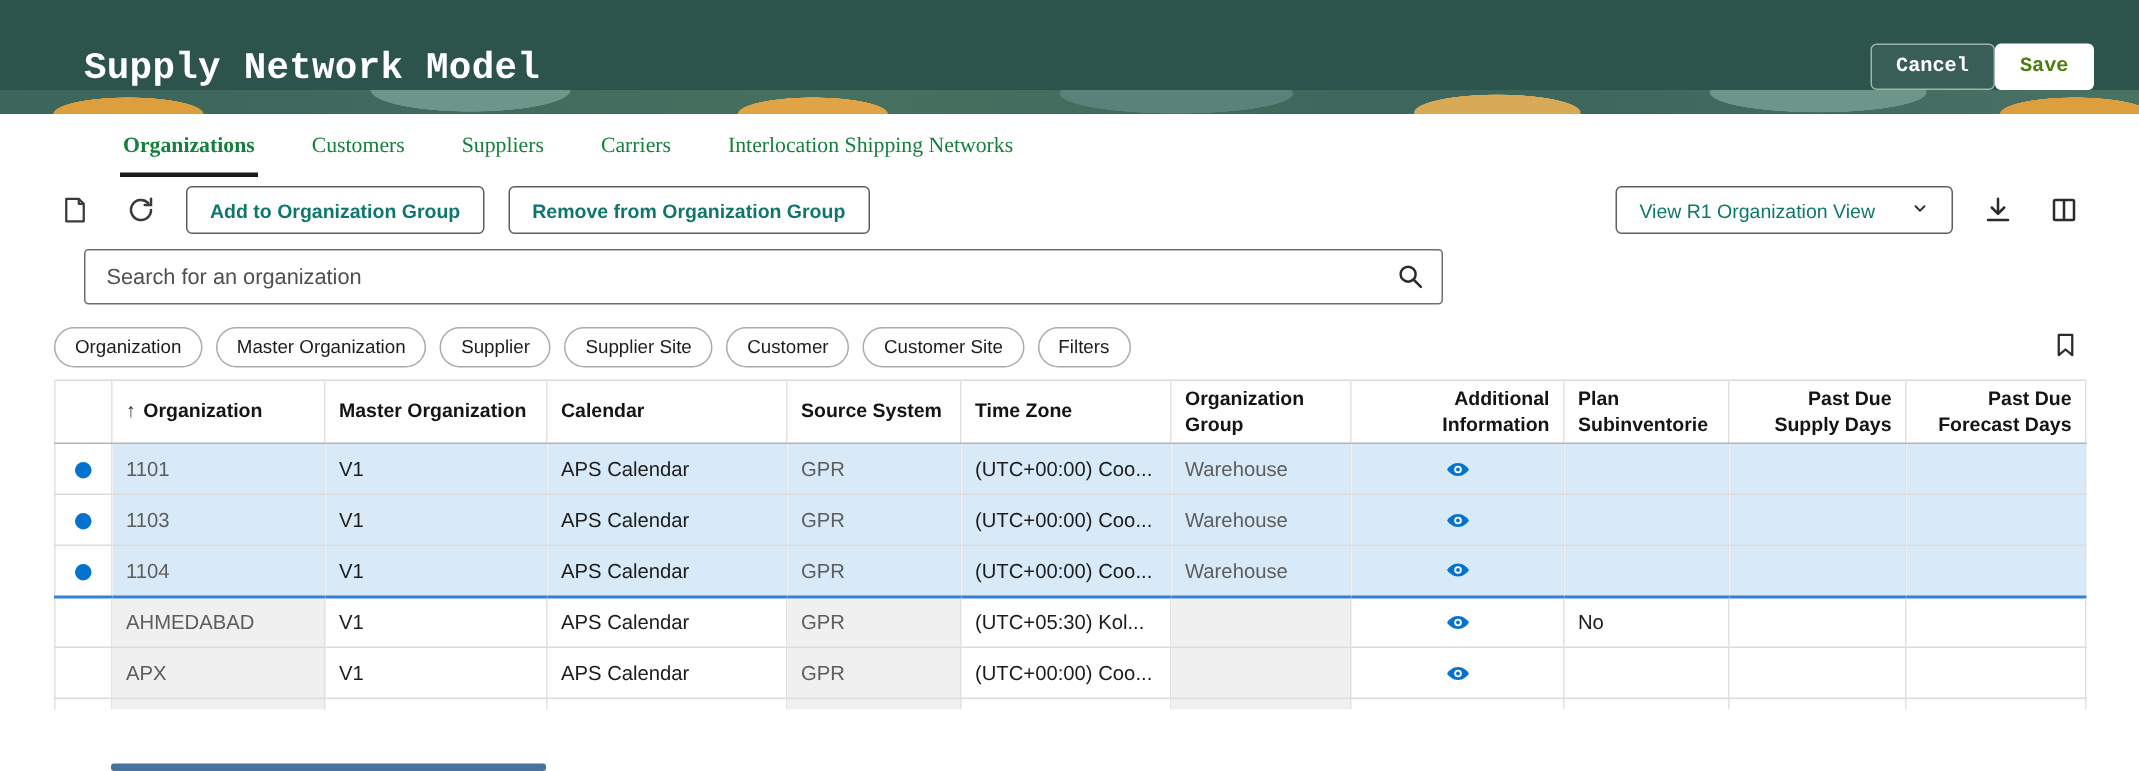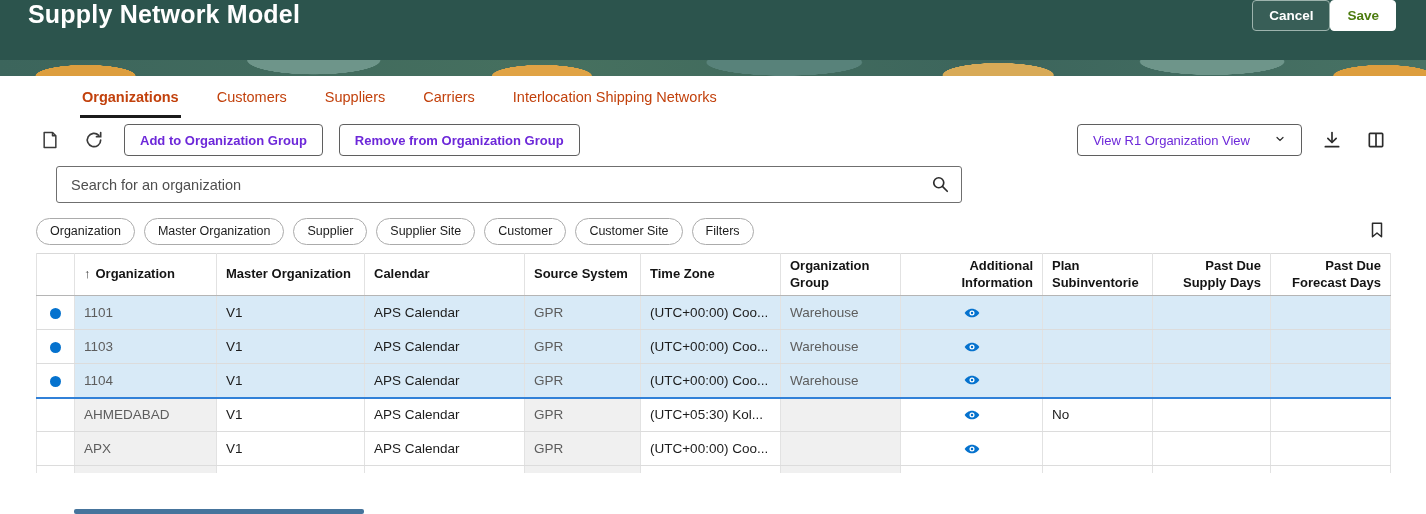--- a/index.html
+++ b/index.html
@@ -4,22 +4,23 @@
 <style>
   * { box-sizing: border-box; margin: 0; padding: 0; }
   html,body { width:1426px; height:514px; overflow:hidden; }
   body {
     font-family: "Liberation Sans", sans-serif;
     background:#fff; color:#1c1c1c; position:relative;
   }
   
   .app-header{
     height:60px; background:#2c544d;
-    display:flex; align-items:flex-start; justify-content:space-between;
-    padding:0 30px 0 28px;
+    display:flex; align-items:flex-end; justify-content:space-between;
+    padding:0 30px 0 56px;
+    font-family:Liberation Mono, monospace;
   }
   .app-header h1{ color:#fff; font-size:25px; font-weight:bold; letter-spacing:.2px;}
   .header-actions{ display:flex; }
   .hbtn{
     height:31px; padding:0 16px; border-radius:4px; font-size:13.5px; font-weight:bold;
     font-family:inherit; cursor:pointer;
   }
   .hbtn.cancel{ background:rgba(255,255,255,.06); border:1px solid #9db3ad; color:#fff;}
   .hbtn.save{ background:#fff; border:1px solid #fff; color:#4d7c0f;}
   .header-pattern{
@@ -30,31 +31,31 @@
       radial-gradient(90px 20px at 38% 100%, #e0a345 0 55%, transparent 56%),
       radial-gradient(140px 24px at 55% 15%, #58827a 0 55%, transparent 56%),
       radial-gradient(100px 22px at 70% 95%, #d8aa57 0 55%, transparent 56%),
       radial-gradient(130px 24px at 85% 10%, #6e958a 0 55%, transparent 56%),
       radial-gradient(90px 20px at 97% 100%, #dd9e3e 0 55%, transparent 56%),
       linear-gradient(90deg,#3c655c,#46705f 40%,#3c655c 70%,#487264);
   }
   
   .tabs{ display:flex; gap:34px; height:42px; padding-left:80px; align-items:stretch; background:#fff;}
   .tab{
-    background:none; border:none; font-family:Liberation Sans, sans-serif; font-size:14.5px; color:#c2410c;
+    background:none; border:none; font-family:Liberation Serif, serif; font-size:14.5px; color:#15803d;
     display:flex; align-items:center; cursor:pointer;
     border-top:3px solid transparent; border-bottom:3px solid transparent; padding:17px 2px;
   }
   .tab.active{ font-weight:bold; border-bottom-color:#1b1b1b; }
   
   .toolbar{ height:44px; display:flex; align-items:center; padding:0 36px; gap:16px;}
   .icon-btn{ background:none;border:none; width:28px;height:28px; display:flex; align-items:center; justify-content:center; cursor:pointer;}
   .btn{
     height:32px; padding:0 15px; background:#fff; border:1px solid #5f5f5f; border-radius:4px;
-    font-family:inherit; font-size:13px; font-weight:bold; color:#6d28d9;
+    font-family:inherit; font-size:13px; font-weight:bold; color:#0f766e;
     display:flex; align-items:center; gap:8px; cursor:pointer; white-space:nowrap;
   }
   .btn.view{ font-weight:normal;gap:24px; }
   .toolbar .spacer{ flex:1; }
   
   .search-row{ margin:4px 56px 0; position:relative; width:906px;}
   .search-row input{
     width:906px; height:37px; border:1px solid #6f6f6f; border-radius:3px;
     font-family:inherit; font-size:14.5px; padding:0 42px 0 14px; color:#1c1c1c;
   }

